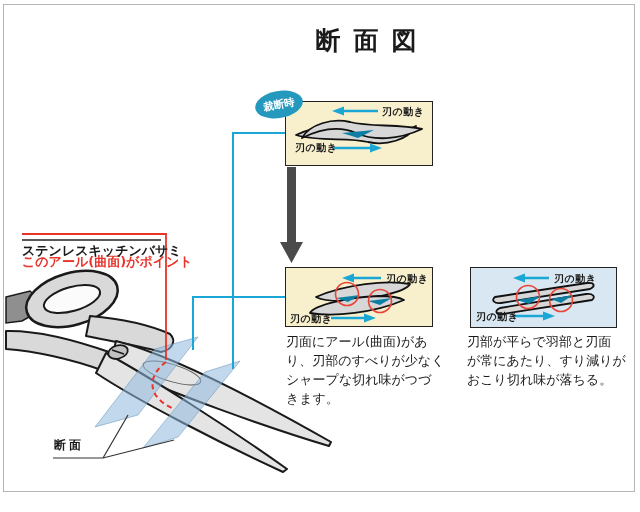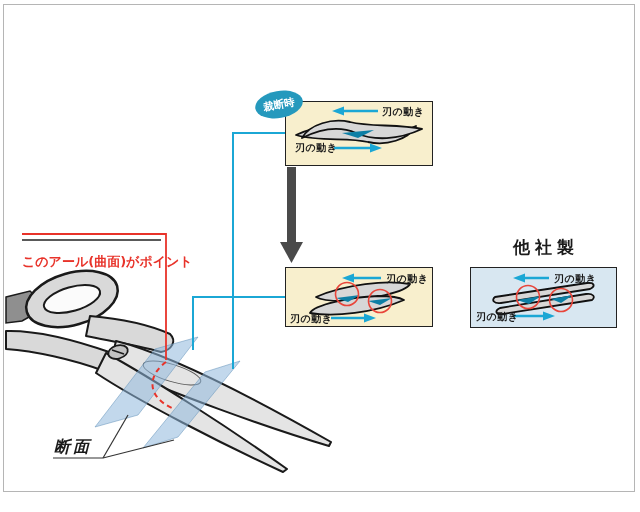--- a/index.html
+++ b/index.html
@@ -47,22 +47,22 @@
   }
   .point-label {
     position:absolute; left:22px; top:217px; font-size:13px; font-weight:bold;
     color:#e8332a; white-space:nowrap; z-index:2;margin-top:36px;
   }
   .product-label {
     position:absolute; left:22px; top:242px; font-size:13px; font-weight:bold;
     color:#1a1a1a; white-space:nowrap; z-index:2;
   }
   .section-label {
-    position:absolute; left:54px; top:437px; font-size:16px; font-weight:bold;
-    letter-spacing:3px; white-space:nowrap; z-index:2;font-style:italic;
+    position:absolute; left:54px; top:437px; font-size:12px; font-weight:bold;
+    letter-spacing:3px; white-space:nowrap; z-index:2;
   }
 </style>
 </head>
 <body>
 
 <div class="canvas">
   <div class="frame"></div>
 
   <svg class="artwork" width="640" height="512" viewBox="0 0 640 512">
 
@@ -98,20 +98,21 @@
       <polygon points="280,242 303,242 291.5,263" fill="#4a4a4a"></polygon>
     </g>
 
     <g>
       <line x1="53" y1="458" x2="103" y2="458" stroke="#333" stroke-width="1.2"></line>
       <line x1="103" y1="458" x2="128" y2="415" stroke="#333" stroke-width="1.2"></line>
       <line x1="103" y1="458" x2="174" y2="440" stroke="#333" stroke-width="1.2"></line>
     </g>
   </svg>
 
+  <div class="title">断面図</div>
   <div class="badge">裁断時</div>
 
   <div class="box box1">
     <svg width="145" height="62" viewBox="0 0 145 62">
       <path d="M10,33 C34,22 58,21 76,29 C92,36 110,34 130,24 C122,38 100,44 82,40 C62,35 34,40 10,33 Z" fill="#d7d7d7" stroke="#111" stroke-width="1.8" stroke-linejoin="round"></path>
       <path d="M136,27 C112,38 88,39 70,31 C54,24 36,26 16,36 C24,22 46,16 64,20 C84,25 112,22 136,27 Z" fill="#d7d7d7" stroke="#111" stroke-width="1.8" stroke-linejoin="round"></path>
       <path d="M56,31 L88,28 L72,36 Z" fill="#0d7fa5"></path>
       <g>
         <line x1="92" y1="9" x2="58" y2="9" stroke="#1ba7d5" stroke-width="2.5"></line>
         <polygon points="46,9 58,4.5 58,13.5" fill="#1ba7d5"></polygon>
@@ -140,22 +141,25 @@
       </g>
       <g>
         <line x1="45" y1="50" x2="78" y2="50" stroke="#1ba7d5" stroke-width="2.5"></line>
         <polygon points="90,50 78,45.5 78,54.5" fill="#1ba7d5"></polygon>
       </g>
     </svg>
     <span class="lbl" style="left:100px; top:4px;">刃の動き</span>
     <span class="lbl" style="left:4px; top:44px;">刃の動き</span>
   </div>
 
+  <div class="para p2">刃面にアール(曲面)があ
+り、刃部のすべりが少なく
+シャープな切れ味がつづ
+きます。</div>
 
-  <div class="heading-competitor">他社製</div>
 
   <div class="box box3">
     <svg width="144" height="58" viewBox="0 0 144 58">
       <path d="M24,29 L116,15 C123,14 125,18 119,21 L30,35 C23,36 20,32 24,29 Z" fill="#d7d7d7" stroke="#111" stroke-width="1.8" stroke-linejoin="round"></path>
       <path d="M121,32 L32,46 C25,47 23,43 29,40 L115,26 C122,25 125,29 121,32 Z" fill="#d7d7d7" stroke="#111" stroke-width="1.8" stroke-linejoin="round"></path>
       <path d="M46,32 L70,28 L58,36 Z" fill="#0d7fa5"></path>
       <path d="M80,31 L102,27 L90,35 Z" fill="#0d7fa5"></path>
       <circle cx="57" cy="29" r="11.5" fill="none" stroke="#e8453a" stroke-width="1.6"></circle>
       <circle cx="90" cy="32" r="11.5" fill="none" stroke="#e8453a" stroke-width="1.6"></circle>
       <g>
@@ -164,16 +168,20 @@
       </g>
       <g>
         <line x1="42" y1="48" x2="72" y2="48" stroke="#1ba7d5" stroke-width="2.5"></line>
         <polygon points="84,48 72,43.5 72,52.5" fill="#1ba7d5"></polygon>
       </g>
     </svg>
     <span class="lbl" style="left:83px; top:4px;">刃の動き</span>
     <span class="lbl" style="left:5px; top:42px;">刃の動き</span>
   </div>
 
+  <div class="para p3">刃部が平らで羽部と刃面
+が常にあたり、すり減りが
+おこり切れ味が落ちる。</div>
 
   <div class="point-label">このアール(曲面)がポイント</div>
+  <div class="product-label">ステンレスキッチンバサミ</div>
   <div class="section-label">断面</div>
 </div>
 
 </body></html>

